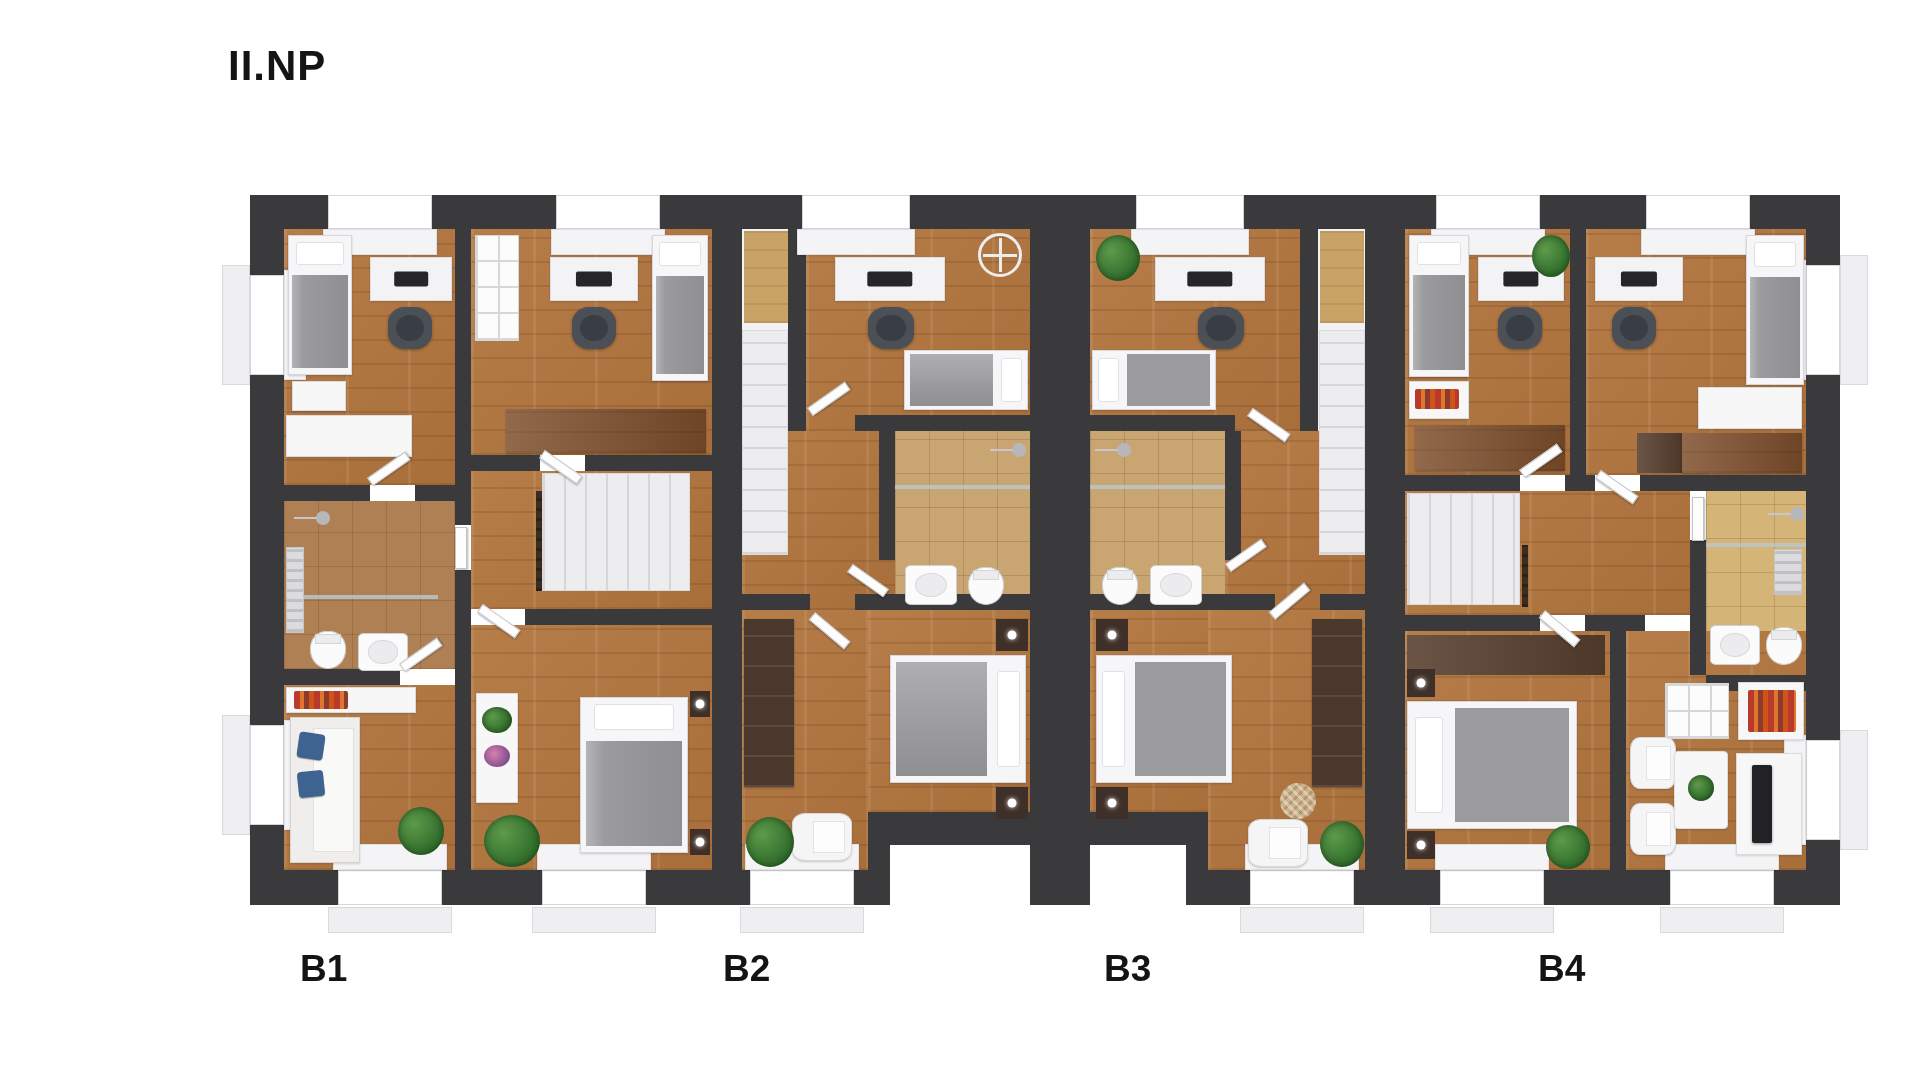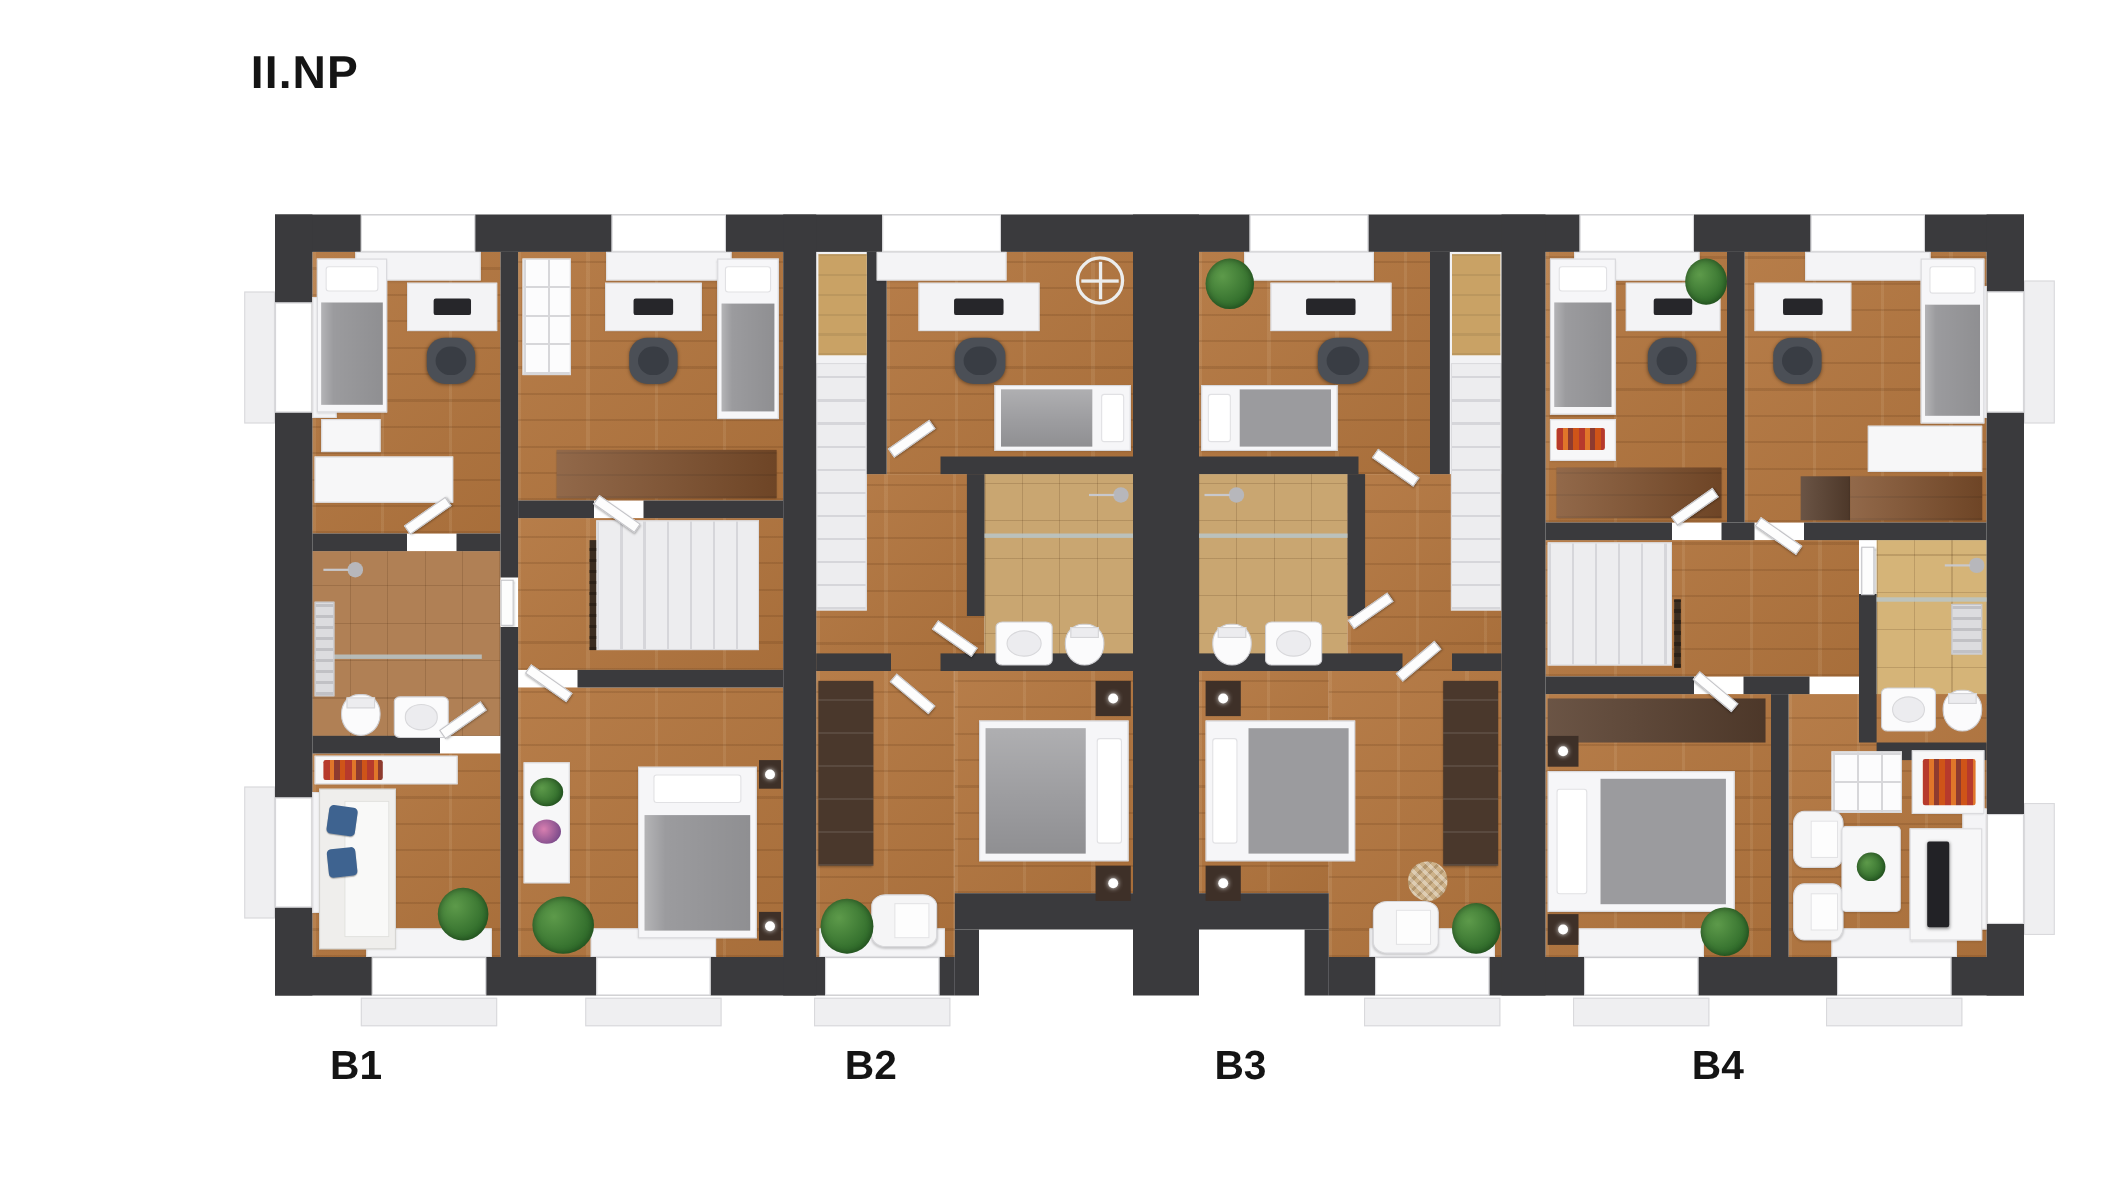--- a/index.html
+++ b/index.html
@@ -312,16 +312,16 @@
       <div class="el door" style="left: 562px; top: 416px; width: 46px; height: 10px; transform: rotate(40deg);"></div>
       <div class="el door" style="left: 1000px; top: 212px; width: 46px; height: 10px; transform: rotate(35deg);"></div>
       <div class="el door" style="left: 978px; top: 368px; width: 44px; height: 10px; transform: rotate(-35deg);"></div>
       <div class="el door" style="left: 1022px; top: 416px; width: 46px; height: 10px; transform: rotate(-40deg);"></div>
       <div class="el door" style="left: 1272px; top: 274px; width: 46px; height: 10px; transform: rotate(-35deg);"></div>
       <div class="el door" style="left: 1348px; top: 274px; width: 46px; height: 10px; transform: rotate(35deg);"></div>
       <div class="el door" style="left: 1292px; top: 414px; width: 46px; height: 10px; transform: rotate(40deg);"></div>
       <div class="el door" style="left: 1442px; top: 302px; width: 12px; height: 44px;"></div>
     </div>
   <span class="unit-label" style="left: 300px;">B1</span>
-  <span class="unit-label" style="left: 768px;">B2</span>
+  <span class="unit-label" style="left: 723px;">B2</span>
   <span class="unit-label" style="left: 1104px;">B3</span>
   <span class="unit-label" style="left: 1538px;">B4</span>
 </div>
 
 </body></html>

